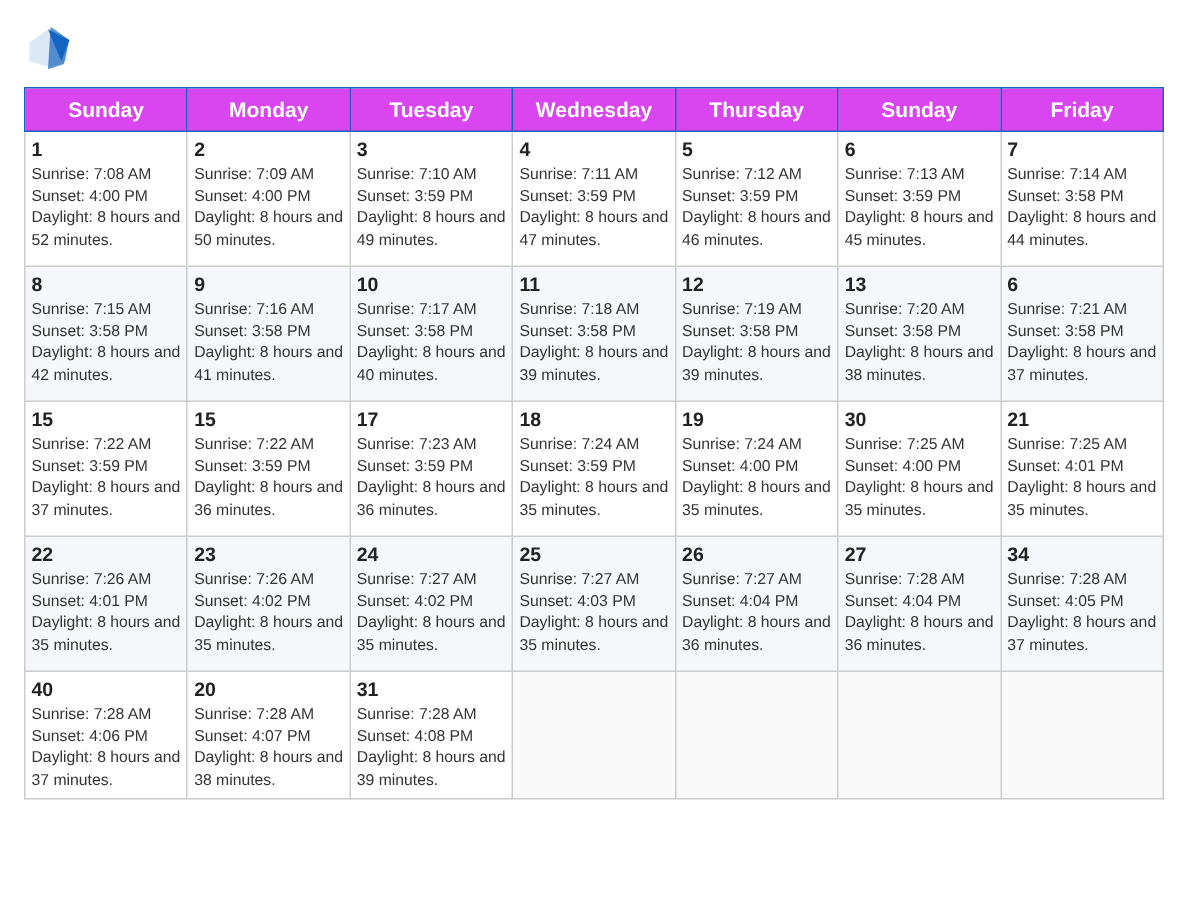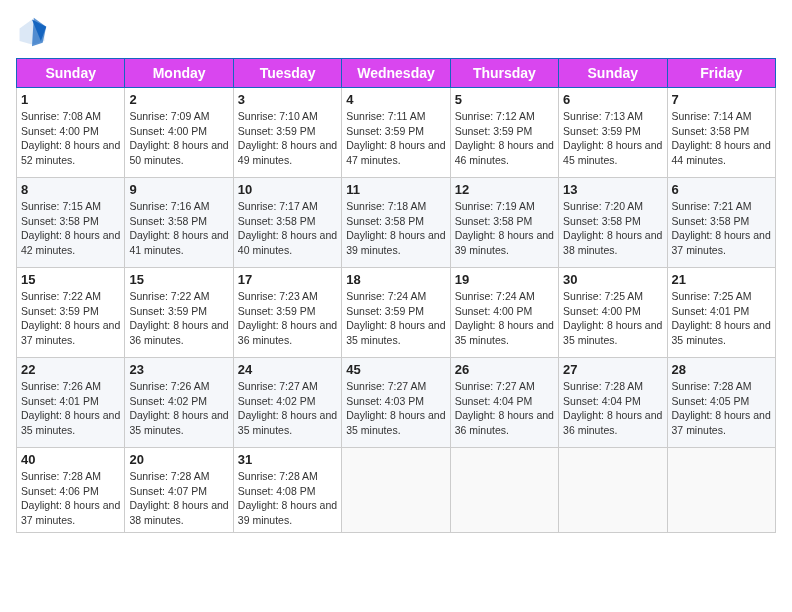--- a/index.html
+++ b/index.html
@@ -315,21 +315,21 @@
   </td>
         <td>
     <span class="day-num">24</span>
     <div class="day-info">
       Sunrise: 7:27 AM<br>
       Sunset: 4:02 PM<br>
       Daylight: 8 hours and 35 minutes.
     </div>
   </td>
         <td>
-    <span class="day-num">45</span>
+    <span class="day-num">25</span>
     <div class="day-info">
       Sunrise: 7:27 AM<br>
       Sunset: 4:03 PM<br>
       Daylight: 8 hours and 35 minutes.
     </div>
   </td>
         <td>
     <span class="day-num">26</span>
     <div class="day-info">
       Sunrise: 7:27 AM<br>
@@ -339,21 +339,21 @@
   </td>
         <td>
     <span class="day-num">27</span>
     <div class="day-info">
       Sunrise: 7:28 AM<br>
       Sunset: 4:04 PM<br>
       Daylight: 8 hours and 36 minutes.
     </div>
   </td>
         <td>
-    <span class="day-num">28</span>
+    <span class="day-num">34</span>
     <div class="day-info">
       Sunrise: 7:28 AM<br>
       Sunset: 4:05 PM<br>
       Daylight: 8 hours and 37 minutes.
     </div>
   </td>
       </tr>
       <tr class="last-row">
         <td>
     <span class="day-num">40</span>

